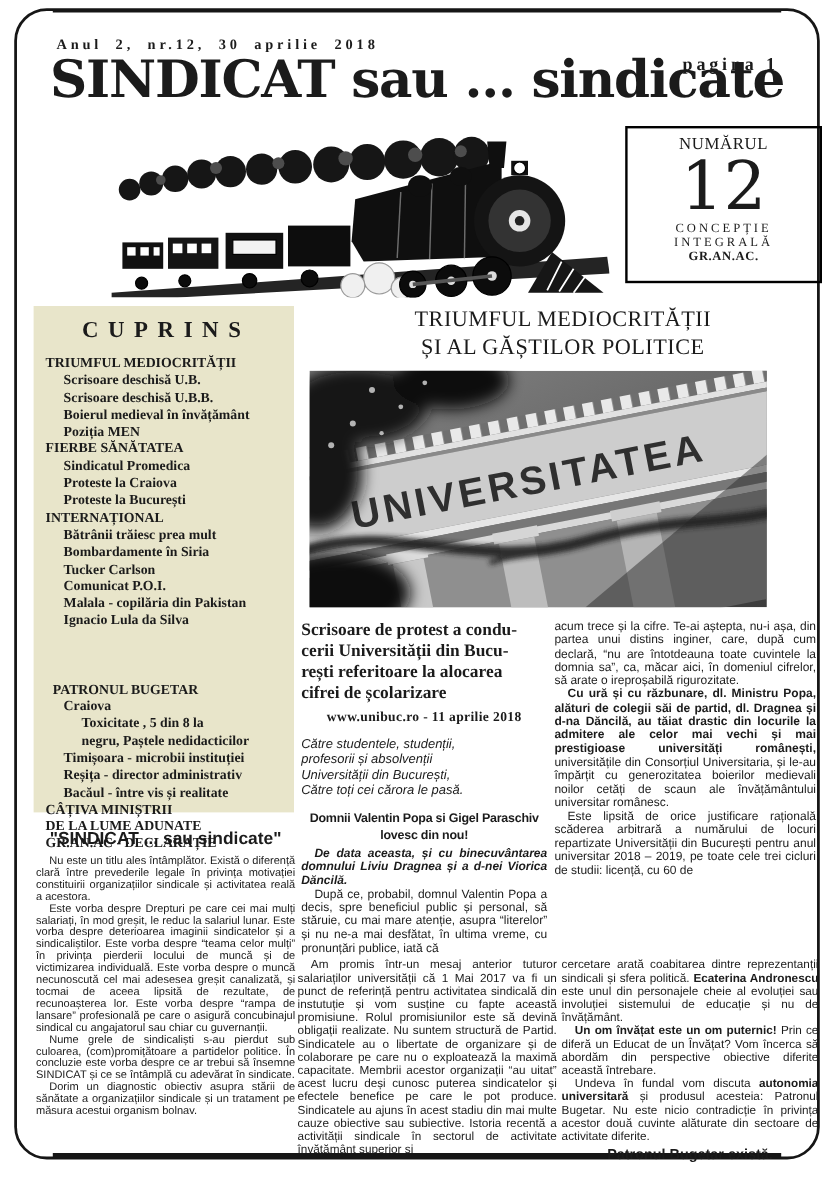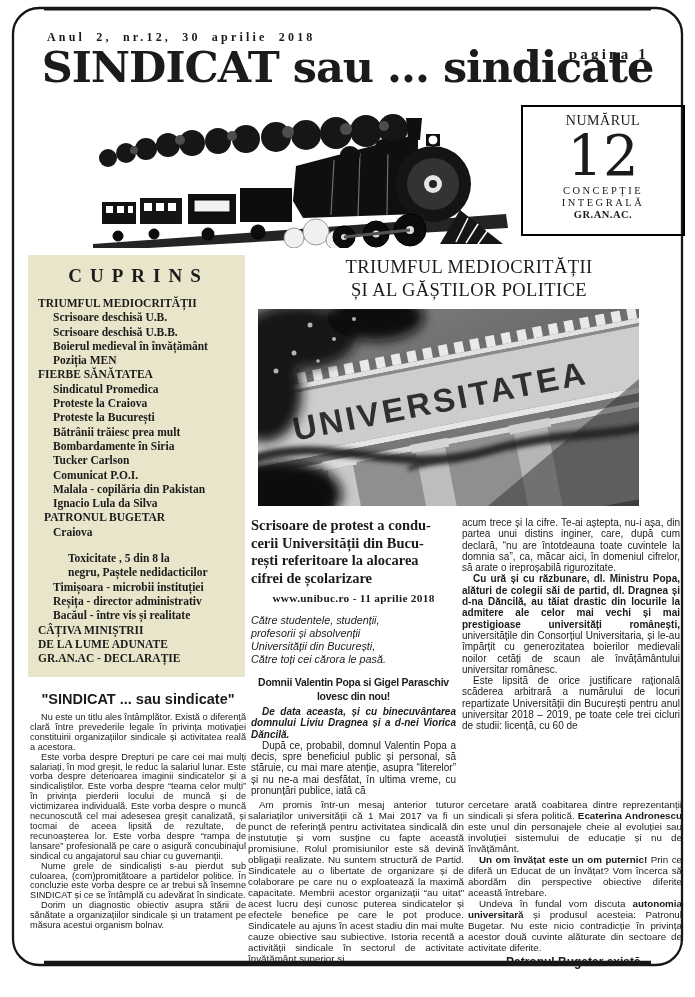--- a/index.html
+++ b/index.html
@@ -164,29 +164,30 @@
     <div id="toc-items">
         <div class="toc-item" style="padding-left: 0px;">TRIUMFUL MEDIOCRITĂȚII</div>
         <div class="toc-item" style="padding-left: 15px;">Scrisoare deschisă  U.B.</div>
         <div class="toc-item" style="padding-left: 15px;">Scrisoare deschisă U.B.B.</div>
         <div class="toc-item" style="padding-left: 15px;">Boierul medieval în învățământ</div>
         <div class="toc-item" style="padding-left: 15px;">Poziția MEN</div>
         <div class="toc-item" style="padding-left: 0px;">FIERBE SĂNĂTATEA</div>
         <div class="toc-item" style="padding-left: 15px;">Sindicatul Promedica</div>
         <div class="toc-item" style="padding-left: 15px;">Proteste la Craiova</div>
         <div class="toc-item" style="padding-left: 15px;">Proteste la București</div>
+        <div class="toc-item" style="padding-left: 0px;">INTERNAȚIONAL</div>
         <div class="toc-item" style="padding-left: 15px;">Bătrânii trăiesc prea mult</div>
         <div class="toc-item" style="padding-left: 15px;">Bombardamente în Siria</div>
         <div class="toc-item" style="padding-left: 15px;">Tucker Carlson</div>
         <div class="toc-item" style="padding-left: 15px;">Comunicat P.O.I.</div>
         <div class="toc-item" style="padding-left: 15px;">Malala - copilăria din Pakistan</div>
         <div class="toc-item" style="padding-left: 15px;">Ignacio Lula da Silva</div>
-        <div class="toc-item" style="padding-left: 6px;">PATRONUL BUGETAR</div>
+        <div class="toc-item" style="padding-left: 6px; margin-top: 43px;">PATRONUL BUGETAR</div>
         <div class="toc-item" style="padding-left: 15px;">Craiova</div>
-        <div class="toc-item" style="padding-left: 30px; margin-top: 12px;">Toxicitate , 5 din 8 la</div>
+        <div class="toc-item" style="padding-left: 30px;">Toxicitate , 5 din 8 la</div>
         <div class="toc-item" style="padding-left: 30px;">negru, Paștele nedidacticilor</div>
         <div class="toc-item" style="padding-left: 15px;">Timișoara - microbii instituției</div>
         <div class="toc-item" style="padding-left: 15px;">Reșița - director administrativ</div>
         <div class="toc-item" style="padding-left: 15px;">Bacăul - între vis și realitate</div>
         <div class="toc-item" style="padding-left: 0px;">CÂȚIVA MINIȘTRII</div>
         <div class="toc-item" style="padding-left: 0px;">DE LA LUME ADUNATE</div>
         <div class="toc-item" style="padding-left: 0px;">GR.AN.AC - DECLARAȚIE</div>
       </div>
   </div>
 

